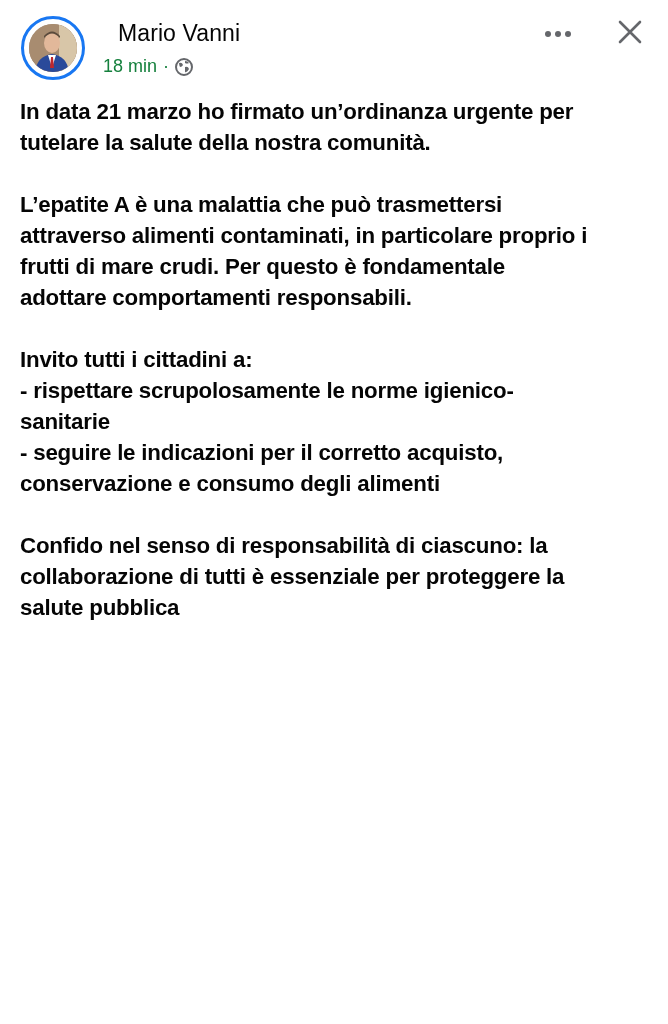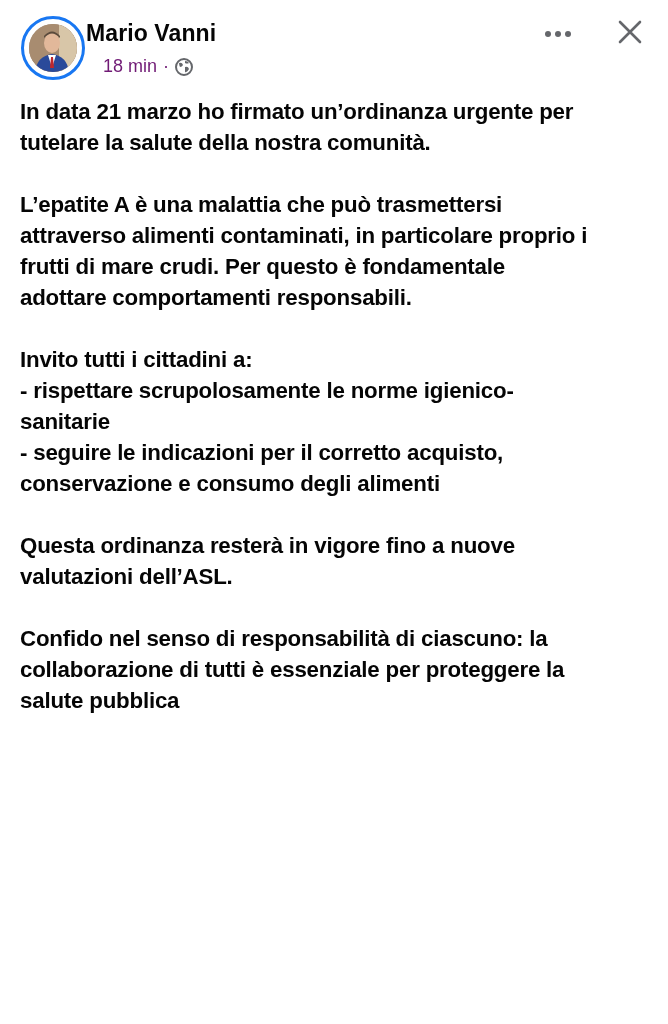--- a/index.html
+++ b/index.html
@@ -4,22 +4,22 @@
   <style>
     html, body { margin: 0; padding: 0; background: #ffffff; }
     body { width: 668px; height: 1024px; overflow: hidden; position: relative;
            font-family: "Liberation Sans", sans-serif; color: #050505; }
     .header { position: absolute; left: 0; top: 0; width: 668px; height: 90px; }
     .avatar-ring { position: absolute; left: 21px; top: 16px; width: 64px; height: 64px;
                    border-radius: 50%; border: 3px solid #1877f2; box-sizing: border-box;
                    background: #fff; }
     .avatar { position: absolute; left: 5px; top: 5px; width: 48px; height: 48px; border-radius: 50%;
               overflow: hidden; background: linear-gradient(135deg, #b8a38c 0%, #8c6f57 45%, #c9b59e 100%); }
-    .author { position: absolute; left: 86px; top: 20px; font-size: 23px; font-weight: bold; letter-spacing: 0.1px; }
-    .meta { position: absolute; left: 103px; top: 56px; font-size: 18px; color: #701a75; display: flex; align-items: center; gap: 6px; }
+    .author { position: absolute; left: 118px; top: 20px; font-size: 23px; font-weight: normal; letter-spacing: 0.1px; }
+    .meta { position: absolute; left: 103px; top: 56px; font-size: 18px; color: #15803d; display: flex; align-items: center; gap: 6px; }
     .globe { width: 18px; height: 18px; display: inline-block; }
     .more-btn { position: absolute; left: 540px; top: 22px; width: 36px; height: 24px; display: flex;
                 align-items: center; justify-content: center; gap: 4px; cursor: pointer; }
     .dot { width: 6px; height: 6px; border-radius: 50%; background: #65676b; }
     .close-btn { position: absolute; left: 614px; top: 16px; width: 32px; height: 32px; cursor: pointer; }
     .body { position: absolute; left: 20px; top: 96px; width: 640px; font-size: 22.3px; line-height: 31px;
             color: #050505; letter-spacing: -0.2px; }
     .para { margin: 0 0 31px 0; white-space: pre-line; font-weight: bold; }
   </style>
 </head>
@@ -69,18 +69,16 @@
 tutelare la salute della nostra comunità.</p>
   <p class="para">L’epatite A è una malattia che può trasmettersi
 attraverso alimenti contaminati, in particolare proprio i
 frutti di mare crudi. Per questo è fondamentale
 adottare comportamenti responsabili.</p>
   <p class="para">Invito tutti i cittadini a:
 - rispettare scrupolosamente le norme igienico-
 sanitarie
 - seguire le indicazioni per il corretto acquisto,
 conservazione e consumo degli alimenti</p>
-  <p class="para">Questa ordinanza resterà in vigore fino a nuove
-valutazioni dell’ASL.</p>
   <p class="para">Confido nel senso di responsabilità di ciascuno: la
 collaborazione di tutti è essenziale per proteggere la
 salute pubblica</p>
 </div>
 
 </body></html>

